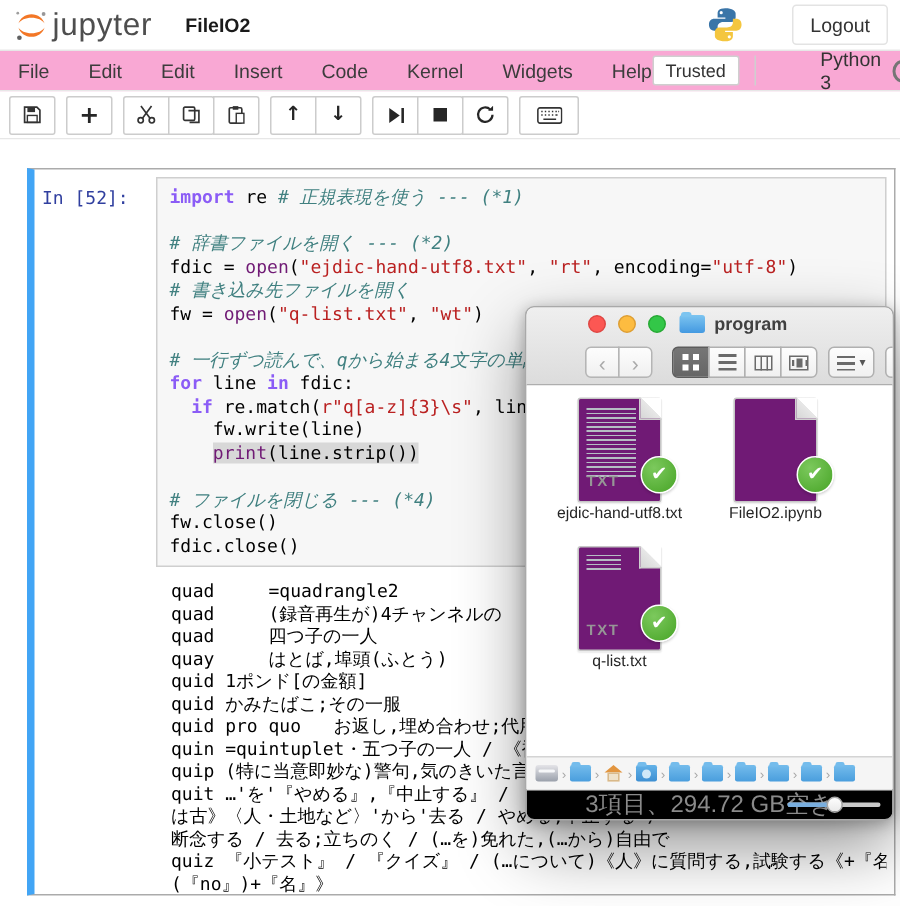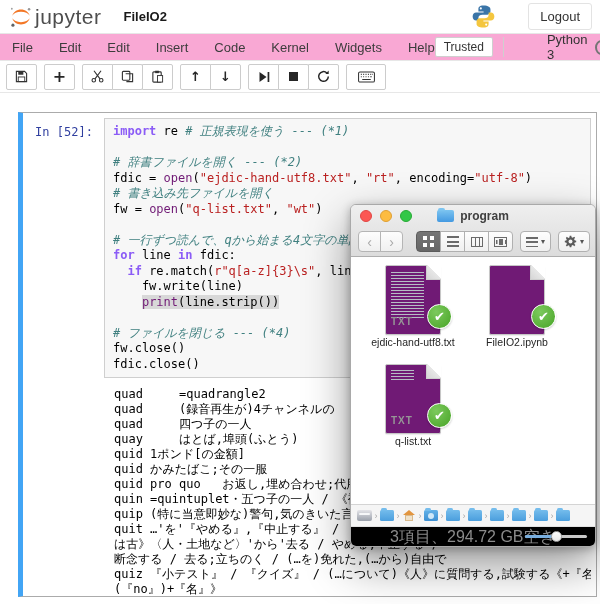--- a/index.html
+++ b/index.html
@@ -46,39 +46,39 @@
   .stepper{display:flex;flex-direction:column;gap:2px;margin-left:10px;}
   .t-up{width:0;height:0;border-left:3.5px solid transparent;border-right:3.5px solid transparent;border-bottom:4px solid #444;}
   .t-down{width:0;height:0;border-left:3.5px solid transparent;border-right:3.5px solid transparent;border-top:4px solid #444;}
   .kb-btn{width:38px;}
   
   #notebook{position:absolute;top:93px;left:0;right:0;bottom:0;background:#fff;}
   .cell{position:absolute;left:18px;right:3px;top:19px;bottom:7px;
         border:1px solid #ababab;border-left:5px solid #42a5f5;background:#fff;
         padding:5px;box-sizing:border-box;overflow:hidden;}
   .input-row{display:flex;}
-  .prompt{width:72px;flex:none;text-align:center;padding:7px 4px 0 0;color:#303f9f;
+  .prompt{width:72px;flex:none;text-align:left;padding:7px 4px 0 0;color:#303f9f;
           font-family:"DejaVu Sans Mono",monospace;font-size:12px;}
   .editor{flex:1;border:1px solid #cfcfcf;background:#f7f7f7;padding:5px 8px;
           font-family:"DejaVu Sans Mono",monospace;font-size:12px;line-height:15.5px;
           white-space:pre;overflow:hidden;color:#000;cursor:text;}
   .cm-line{min-height:15.5px;}
   .tk{color:#8b5cf6;font-weight:bold;}
   .tb{color:#701a75;}
   .tc{color:#408080;font-style:italic;}
   .ts{color:#ba2121;}
   .hl{background:#d8d8d8;}
   .output{margin-left:77px;padding:9px 0 0 9px;font-family:"DejaVu Sans Mono",monospace;
           font-size:12px;line-height:15px;white-space:pre;overflow:hidden;color:#000;}
   .out-line{min-height:15px;}
   
   #finder{position:absolute;left:350px;top:204px;width:246px;z-index:10;border-radius:6px;
           box-shadow:0 18px 45px rgba(0,0,0,.42),0 2px 10px rgba(0,0,0,.28);
           overflow:hidden;background:#fff;border:1px solid #a9a9a9;box-sizing:border-box;}
-  .f-chrome{background:linear-gradient(#efefef,#dcdcdc);border-bottom:1px solid #aeaeae;}
+  .f-chrome{background:linear-gradient(#efefef,#dcdcdc);border-bottom:1px solid #aeaeae;padding-left:32px;}
   .f-titlebar{height:22px;position:relative;display:flex;align-items:center;justify-content:center;}
   .lights{position:absolute;left:9px;top:5px;display:flex;gap:8px;}
   .light{width:12px;height:12px;border-radius:50%;cursor:pointer;}
   .light.red{background:#fc5753;border:1px solid #df4744;box-sizing:border-box;}
   .light.yellow{background:#fdbc40;border:1px solid #de9f34;box-sizing:border-box;}
   .light.green{background:#33c748;border:1px solid #27aa35;box-sizing:border-box;}
   .f-title{display:flex;align-items:center;gap:6px;font-size:12px;color:#404040;font-weight:bold;}
   .mini-folder{width:17px;height:12px;background:linear-gradient(#7cc4f0,#4399e1);border-radius:2px;position:relative;}
   .mini-folder::before{content:"";position:absolute;top:-2px;left:1px;width:7px;height:3px;
                        background:#7cc4f0;border-radius:2px 2px 0 0;}

